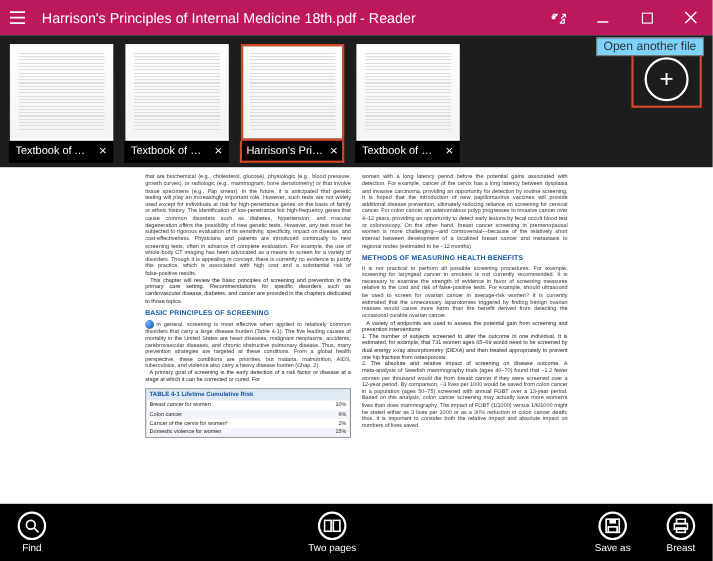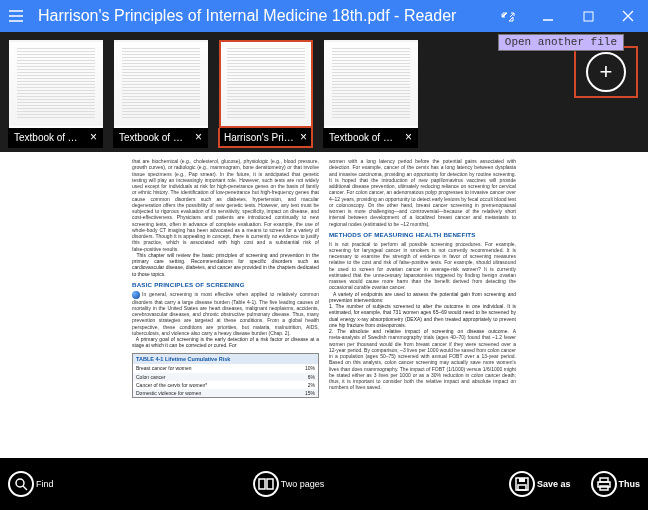--- a/index.html
+++ b/index.html
@@ -5,25 +5,25 @@
   html, body {
     margin: 0; padding: 0;
     width: 648px; height: 510px;
     font-family: "Segoe UI", Arial, sans-serif;
     background: #fff;
     overflow: hidden;
     color: #000;
   }
   .titlebar {
     height: 32px;
-    background: #3b82f6;
+    background: #be185d;
     display: flex;
     align-items: center;
     color: #fff;
-    font-size: 16px;
+    font-size: 13px;
   }
   .hamburger {
     width: 32px; height: 32px;
     display: flex; align-items: center; justify-content: center;
     font-size: 16px;
   }
   .title-text {
     flex: 1;
     padding-left: 6px;
   }
@@ -31,29 +31,28 @@
     display: flex;
   }
   .win-btn {
     width: 40px; height: 32px;
     display: flex; align-items: center; justify-content: center;
     color: #fff;
   }
   .win-btn svg { stroke: #fff; fill: none; }
   .tooltip {
     position: absolute;
-    top: 34px; right: 24px;
-    background: #c4b5fd;
+    top: 34px; right: 8px;
+    background: #7dd3fc;
     border: 1px solid #777;
     font-size: 11px;
     padding: 1px 6px 2px;
     color: #333;
     z-index: 10;
     box-shadow: 0 1px 1px rgba(0,0,0,.2);
-    font-family: Liberation Mono, monospace;
   }
   .thumbs-bar {
     height: 120px;
     background: #1d1d1d;
     display: flex;
     align-items: flex-end;
     padding: 6px 8px 4px;
     position: relative;
     box-sizing: border-box;
   }
@@ -171,23 +170,23 @@
     height: 52px;
     background: #000;
     display: flex;
     align-items: center;
     color: #fff;
     padding: 0 8px;
     box-sizing: border-box;
   }
   .bb-left { width: 60px; display:flex; justify-content:flex-start;}
   .bb-center { flex: 1; display: flex; justify-content: center; gap: 20px; }
-  .bb-right { display: flex; gap: 20px; justify-content: flex-end; font-weight: bold;}
+  .bb-right { display: flex; gap: 20px; justify-content: flex-end;}
   .bb-btn {
-    display: flex; flex-direction: row; align-items: center;
+    display: flex; flex-direction: column; align-items: center;
     font-size: 9px;
     gap: 2px;
     min-width: 42px;
   }
   .bb-icon {
     width: 26px; height: 26px;
     border: 2px solid #fff;
     border-radius: 50%;
     display: flex; align-items: center; justify-content: center;
     box-sizing: border-box;
@@ -357,16 +356,16 @@
       <span>Save as</span>
     </div>
     <div class="bb-btn">
       <div class="bb-icon">
         <svg width="14" height="14">
             <rect x="3" y="1" width="8" height="4"></rect>
             <rect x="1" y="5" width="12" height="5"></rect>
             <rect x="3" y="9" width="8" height="4"></rect>
           </svg>
       </div>
-      <span>Thus</span>
+      <span>Breast</span>
     </div>
   </div>
 </div>
 
 </body></html>

